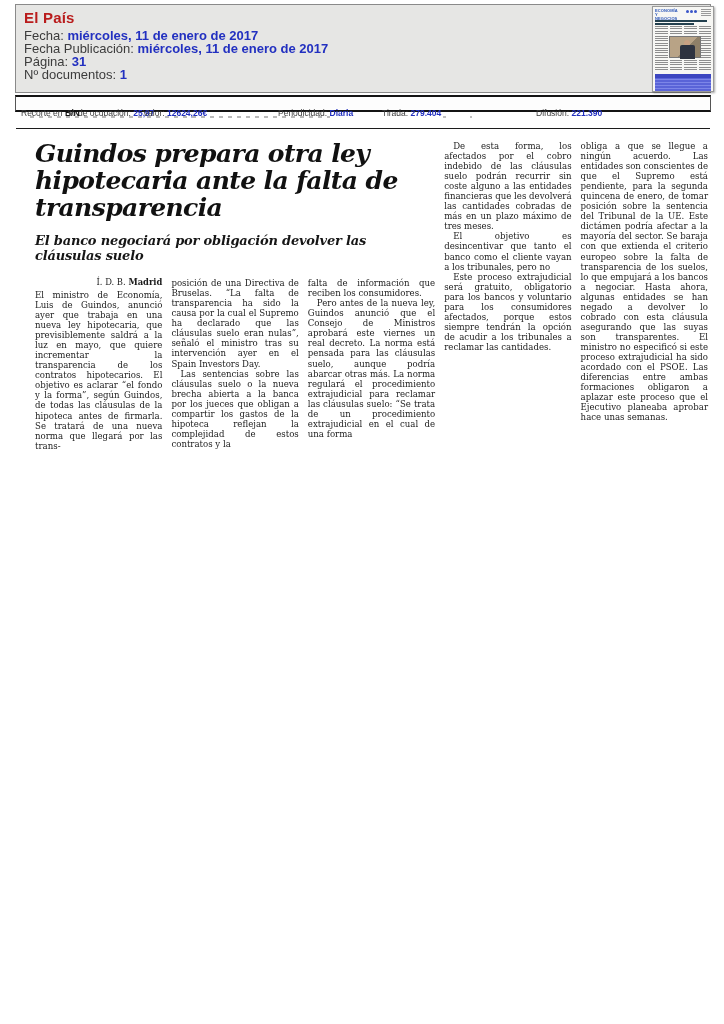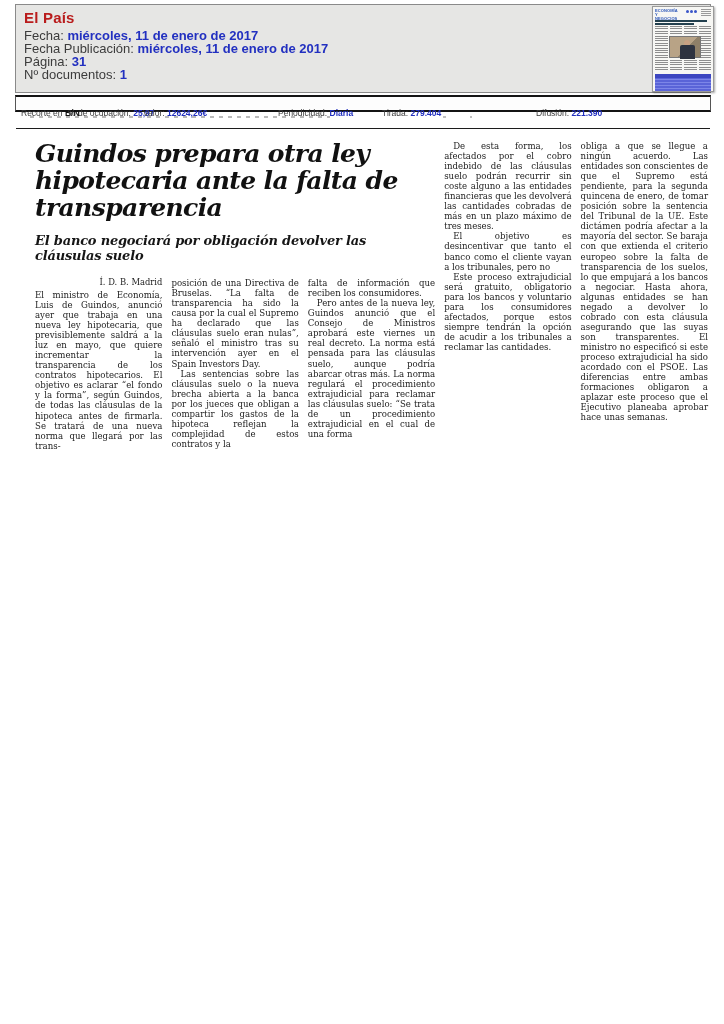--- a/index.html
+++ b/index.html
@@ -104,21 +104,21 @@
     font-family:"DejaVu Serif", serif; font-weight:600;
     font-size:13px; line-height:1.15; color:#161616;
     margin-top:13px; margin-bottom:14px; letter-spacing:-0.2px;
   }
   .bodycol { font-family:"DejaVu Serif", serif; font-size:8.6px; line-height:1.17;
     text-align:justify; color:#1c1c1c; }
   .col-r2 { grid-row:2; }
   .col4 { grid-column:4; grid-row:1 / 3; }
   .col5 { grid-column:5; grid-row:1 / 3; }
   .byline { text-align:right; font-size:8.4px; margin-bottom:2px; }
-  .byline .city { font-weight:normal; }
+  .byline .city { font-weight:bold; }
   .bodycol p.indent { text-indent:9px; }
 </style>
 </head>
 <body>
 
 <div class="clip-header">
   <div class="masthead">El País</div>
   <div class="meta-line">
     <span class="lbl">Fecha:</span>
     <span class="val">miércoles, 11 de enero de 2017</span>

